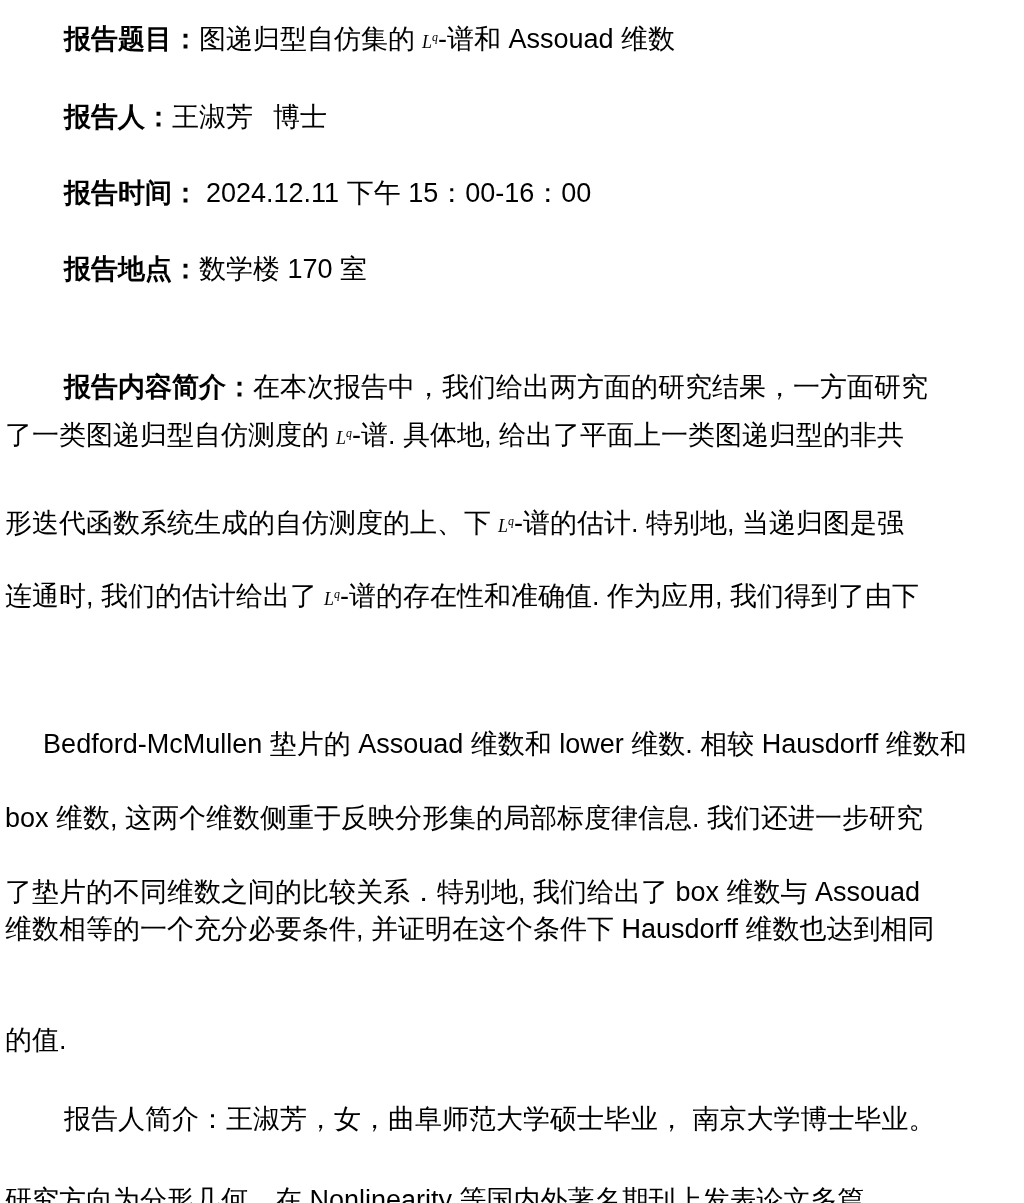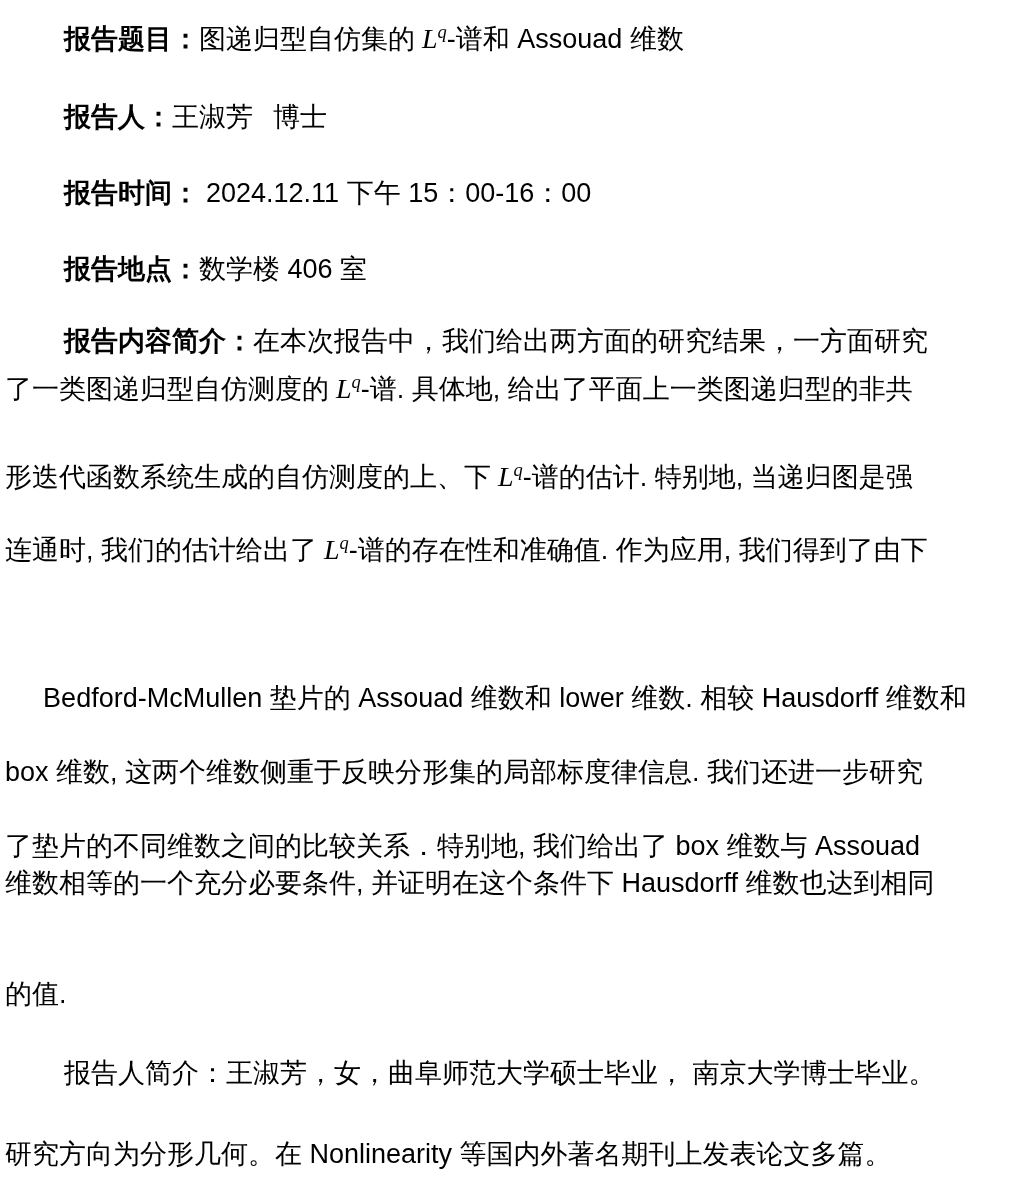--- a/index.html
+++ b/index.html
@@ -48,31 +48,32 @@
 
   
   .body-line {
     position: absolute;
     left: 5px;
     width: 1000px;
     font-size: 27px;
     line-height: 34px;
     white-space: nowrap;
     font-weight: normal;
+    margin-top: 46px;
   }
   .body-line.first {
     left: 64px;
     width: 941px;
   }
 
   
   .math {
     font-family: "Liberation Serif", "DejaVu Serif", serif;
     font-style: italic;
-    font-size: 28px;
+    font-size: 18px;
   }
   .math sup {
     font-size: 0.66em;
     font-style: italic;
     vertical-align: super;
     line-height: 0;
   }
   .sp { display: inline-block; width: 7px; }
   .sp-wide { display: inline-block; width: 20px; }
 </style>
@@ -87,21 +88,21 @@
 
   <div class="line hdr-line" style="top:100px;">
     <span class="lbl">报告人：</span><span class="val">王淑芳</span><span class="sp-wide"></span><span class="val">博士</span>
   </div>
 
   <div class="line hdr-line" style="top:176px;">
     <span class="lbl">报告时间：</span><span class="sp"></span><span class="val">2024.12.11 下午 15：00-16：00</span>
   </div>
 
   <div class="line hdr-line" style="top:252px;">
-    <span class="lbl">报告地点：</span><span class="val">数学楼 406 室</span>
+    <span class="lbl">报告地点：</span><span class="val">数学楼 170 室</span>
   </div>
 
   <div class="body-line first" style="top:324px;">
     <span class="lbl">报告内容简介：</span><span class="val">在本次报告中，我们给出两方面的研究结果，一方面研究</span>
   </div>
 
   <div class="body-line" style="top:372px;">
     <span>了一类图递归型自仿测度的</span><span class="sp"></span><span class="math"><span>L</span><sup>q</sup></span><span>-谱. 具体地, 给出了平面上一类图递归型的非共</span>
   </div>
 

